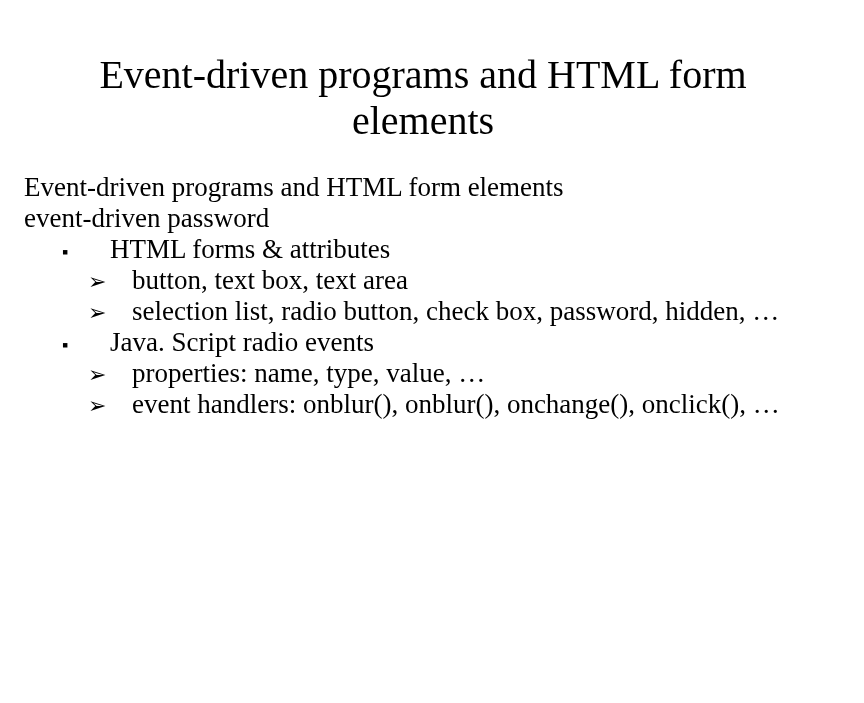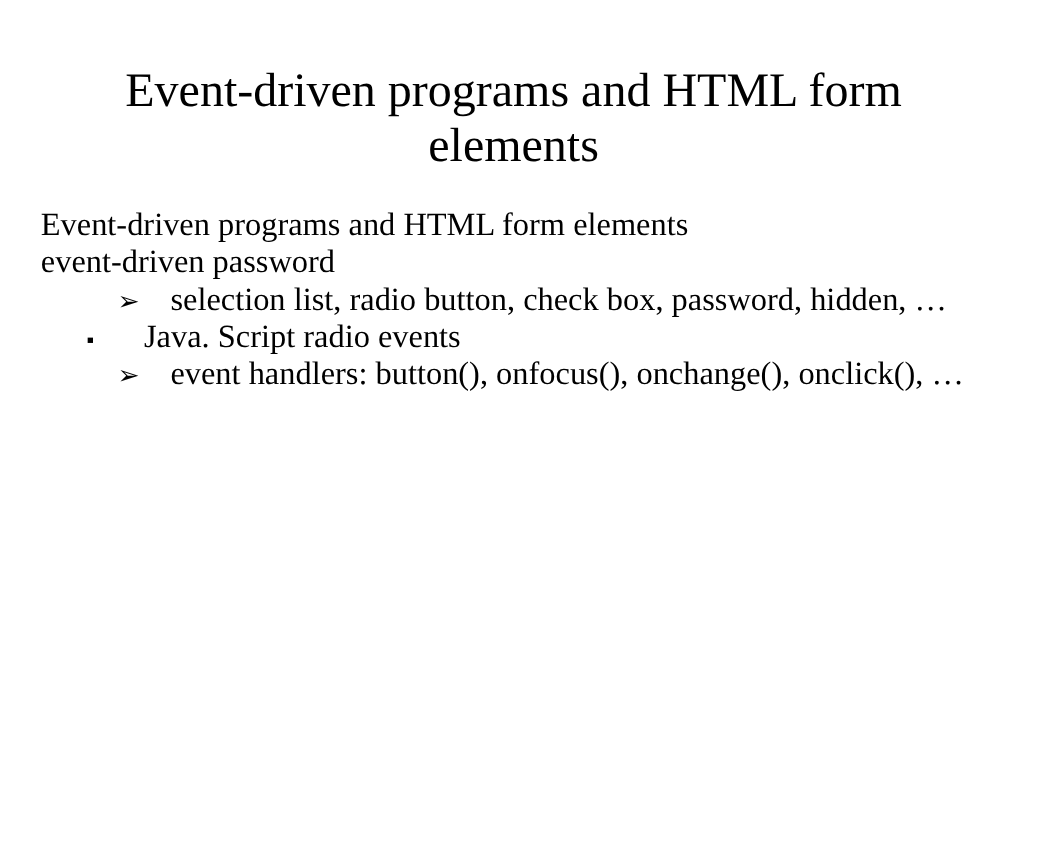--- a/index.html
+++ b/index.html
@@ -6,21 +6,21 @@
     margin: 0;
     padding: 0;
     width: 864px;
     height: 703px;
     font-family: "Times New Roman", Times, serif;
     color: #000;
     background: #fff;
   }
   .slide {
     box-sizing: border-box;
-    padding: 52px 34px 20px 34px;
+    padding: 52px 34px 20px 24px;
     width: 856px;
   }
   .title {
     font-size: 40px;
     text-align: center;
     line-height: 1.15;
     margin: 0 0 28px 0;
     font-weight: normal;
   }
   .body {
@@ -57,19 +57,22 @@
 <body>
 
 <div class="slide">
   <h1 class="title">Event-driven programs and HTML form elements</h1>
 
   <div class="body">
     <p class="line">Event-driven programs and HTML form elements</p>
     <p class="line">event-driven password</p>
 
 
+    <p class="line level-square bullet-square"><span>HTML forms &amp; attributes</span></p>
+    <p class="line level-arrow bullet-arrow"><span>button, text box, text area</span></p>
     <p class="line level-arrow bullet-arrow"><span>selection list, radio button, check box, password, hidden, …</span></p>
 
     <p class="line level-square bullet-square"><span>Java. Script radio events</span></p>
-    <p class="line level-arrow bullet-arrow"><span>event handlers: button(), onfocus(), onchange(), onclick(), …</span></p>
+    <p class="line level-arrow bullet-arrow"><span>properties: name, type, value, …</span></p>
+    <p class="line level-arrow bullet-arrow"><span>event handlers: onblur(), onblur(), onchange(), onclick(), …</span></p>
 
   </div>
 </div>
 
 </body></html>

